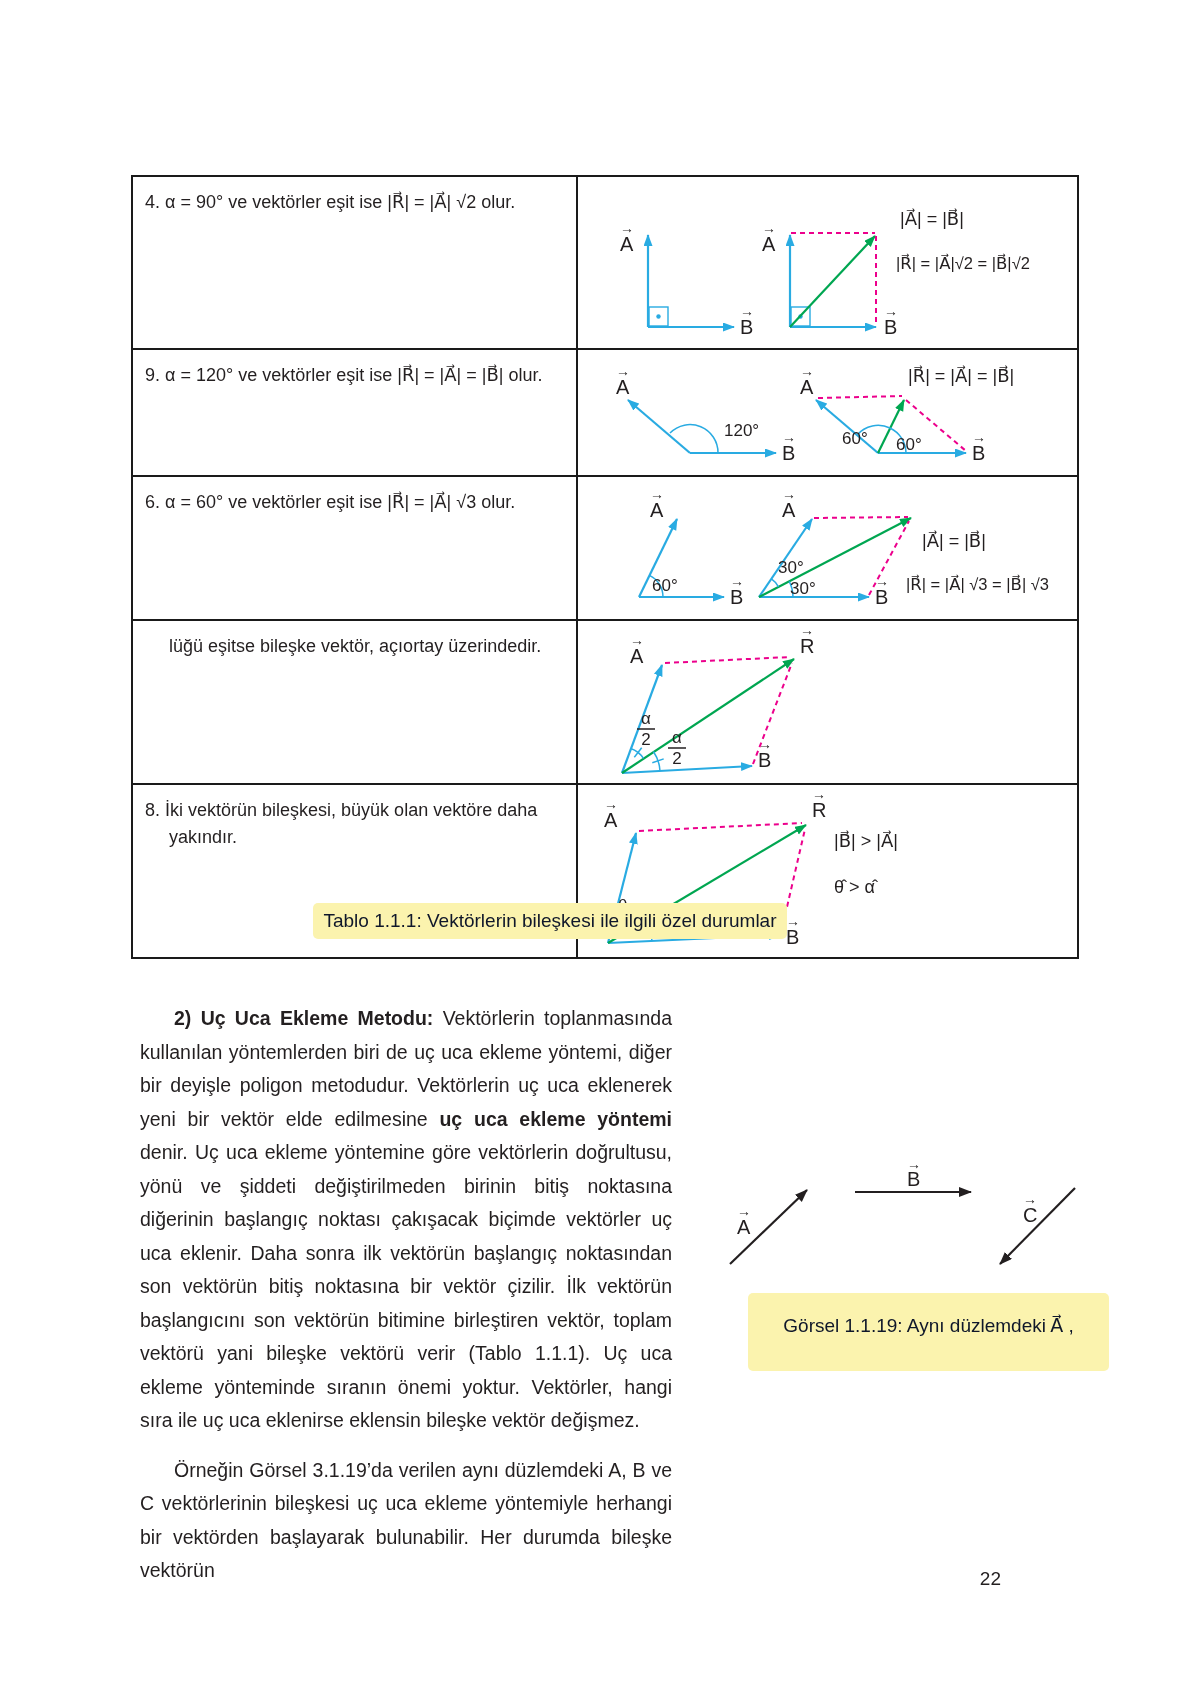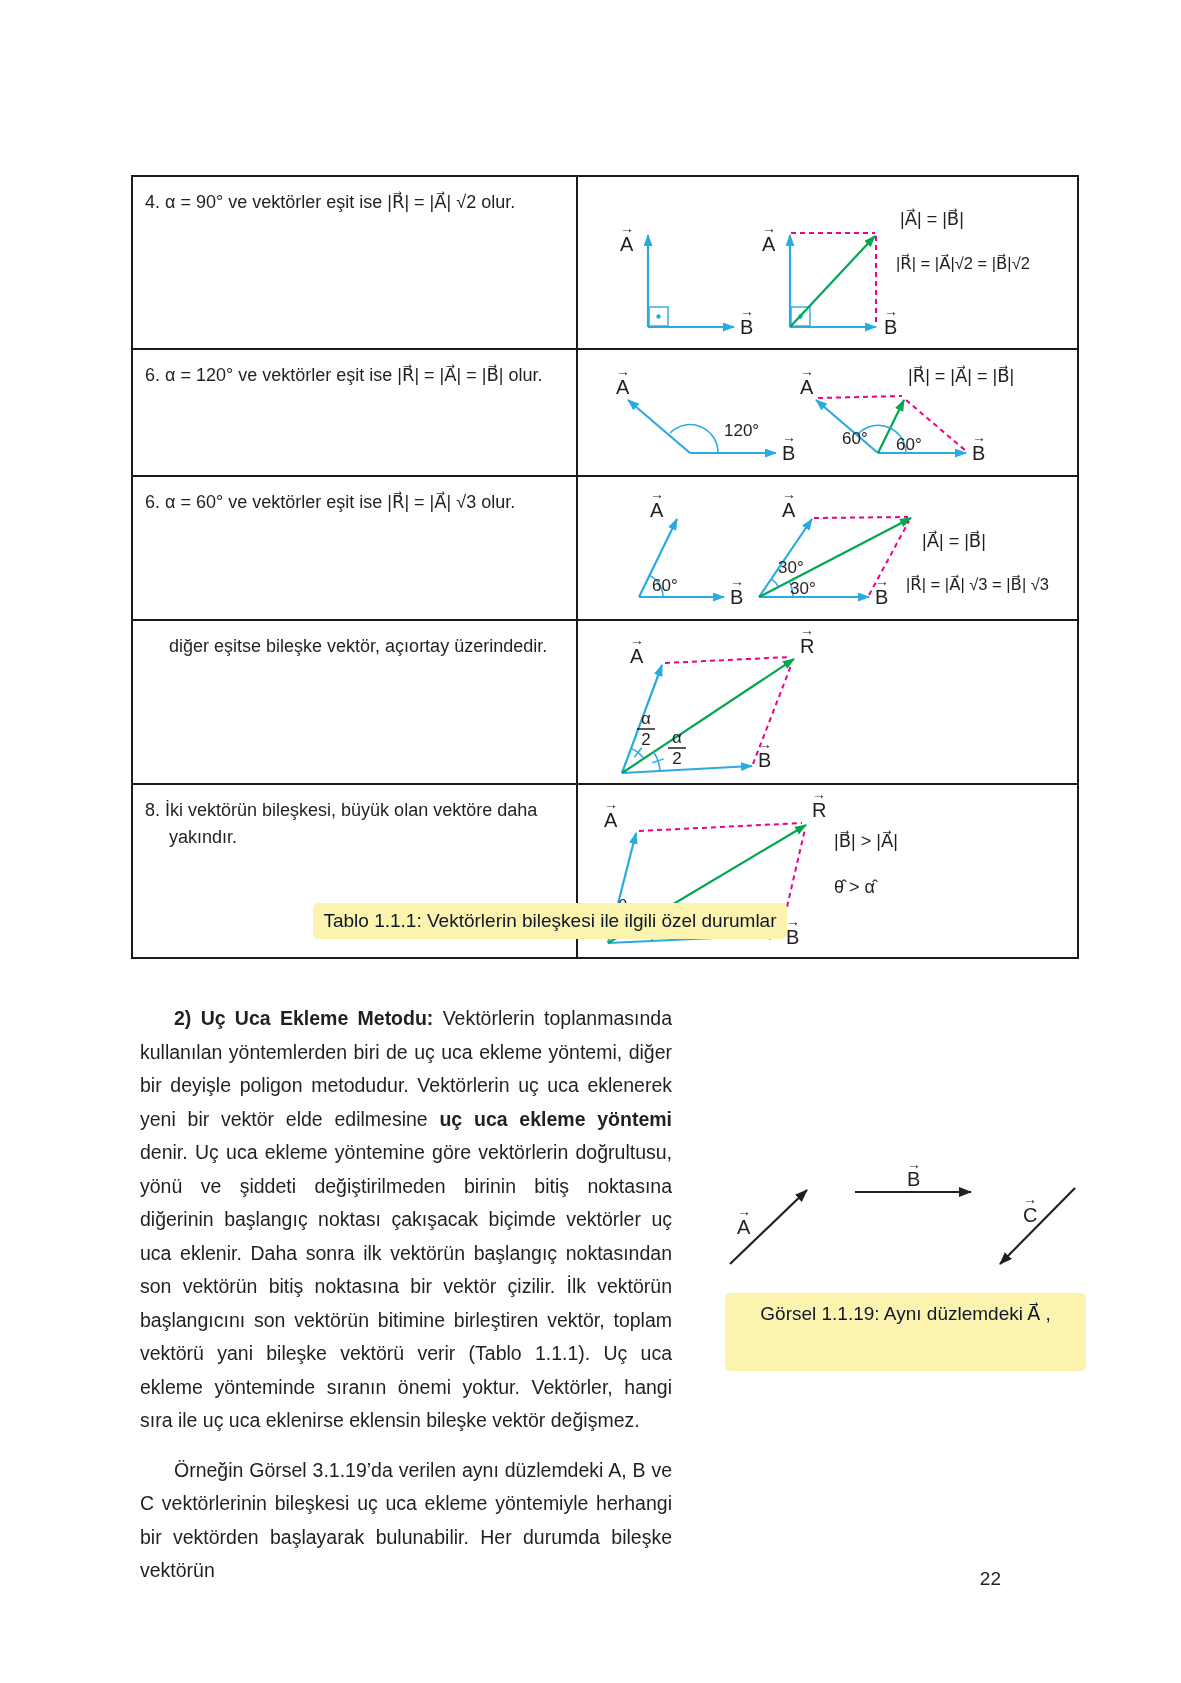--- a/index.html
+++ b/index.html
@@ -19,21 +19,21 @@
   .tright{flex:1;position:relative;overflow:hidden;}
   svg text{font-family:"Liberation Sans","DejaVu Sans",sans-serif;}
   .vlbl{font-size:20px;fill:#231f20;}
   .varr{font-size:14px;fill:#231f20;}
   .anglbl{font-size:17px;fill:#231f20;}
   .formula{font-size:18px;fill:#231f20;}
   .formula.small{font-size:16.5px;}
   
   .ycap{background:#fbf3ae;border-radius:5px;text-align:center;font-size:19px;color:#0f172a;}
   .tcap{left:313px;top:903px;width:474px;height:36px;line-height:36px;}
-  .gcap{left:725px;top:1293px;width:361px;height:78px;padding-top:4px;line-height:33px;box-sizing:border-box;}
+  .gcap{left:748px;top:1293px;width:361px;height:78px;padding-top:16px;line-height:33px;box-sizing:border-box;}
   
   .bodycol{left:140px;top:1002px;width:532px;font-size:19.5px;line-height:33.5px;text-align:justify;}
   .bodycol p{margin:0;text-indent:34px;}
   .bodycol p + p{margin-top:16px;}
   .bodycol .b,.bodycol span[data-seg-bold]{font-weight:bold;}
   .pagenum{left:131px;top:1568px;width:870px;text-align:right;font-size:19px;}
 </style>
 </head>
 <body>
 
@@ -89,21 +89,21 @@
           <line x1="298" y1="59" x2="298" y2="146"></line>
         </g>
         <text class="formula" x="322" y="48">|A⃗| = |B⃗|</text>
         <text class="formula small" x="318" y="92">|R⃗| = |A⃗|√2 = |B⃗|√2</text>
       </svg>
     </div>
   </div>
 
   <div class="trow">
     <div class="tleft">
-      <div class="ln">6. α = 120° ve vektörler eşit ise |R⃗| = |A⃗| = |B⃗| olur.</div>
+      <div class="ln">9. α = 120° ve vektörler eşit ise |R⃗| = |A⃗| = |B⃗| olur.</div>
     </div>
     <div class="tright">
       <svg width="497" height="121" viewBox="0 0 497 121">
         <defs>
           <marker id="m5b" markerUnits="userSpaceOnUse" markerWidth="13" markerHeight="10" refX="11" refY="4.5" orient="auto">
               <path d="M0,0 L12,4.5 L0,9 Z" fill="#29abe2"></path>
             </marker>
           <marker id="m5g" markerUnits="userSpaceOnUse" markerWidth="13" markerHeight="10" refX="11" refY="4.5" orient="auto">
               <path d="M0,0 L12,4.5 L0,9 Z" fill="#00a651"></path>
             </marker>
@@ -194,21 +194,21 @@
           <line x1="291" y1="118" x2="331" y2="44"></line>
         </g>
         <text class="formula" x="344" y="70">|A⃗| = |B⃗|</text>
         <text class="formula small" x="328" y="113">|R⃗| = |A⃗| √3 = |B⃗| √3</text>
       </svg>
     </div>
   </div>
 
   <div class="trow">
     <div class="tleft">
-      <div class="ln cont">diğer eşitse bileşke vektör, açıortay üzerindedir.</div>
+      <div class="ln cont">lüğü eşitse bileşke vektör, açıortay üzerindedir.</div>
     </div>
     <div class="tright">
       <svg width="497" height="158" viewBox="0 0 497 158">
         <defs>
           <marker id="m7b" markerUnits="userSpaceOnUse" markerWidth="13" markerHeight="10" refX="11" refY="4.5" orient="auto">
               <path d="M0,0 L12,4.5 L0,9 Z" fill="#29abe2"></path>
             </marker>
           <marker id="m7g" markerUnits="userSpaceOnUse" markerWidth="13" markerHeight="10" refX="11" refY="4.5" orient="auto">
               <path d="M0,0 L12,4.5 L0,9 Z" fill="#00a651"></path>
             </marker>

